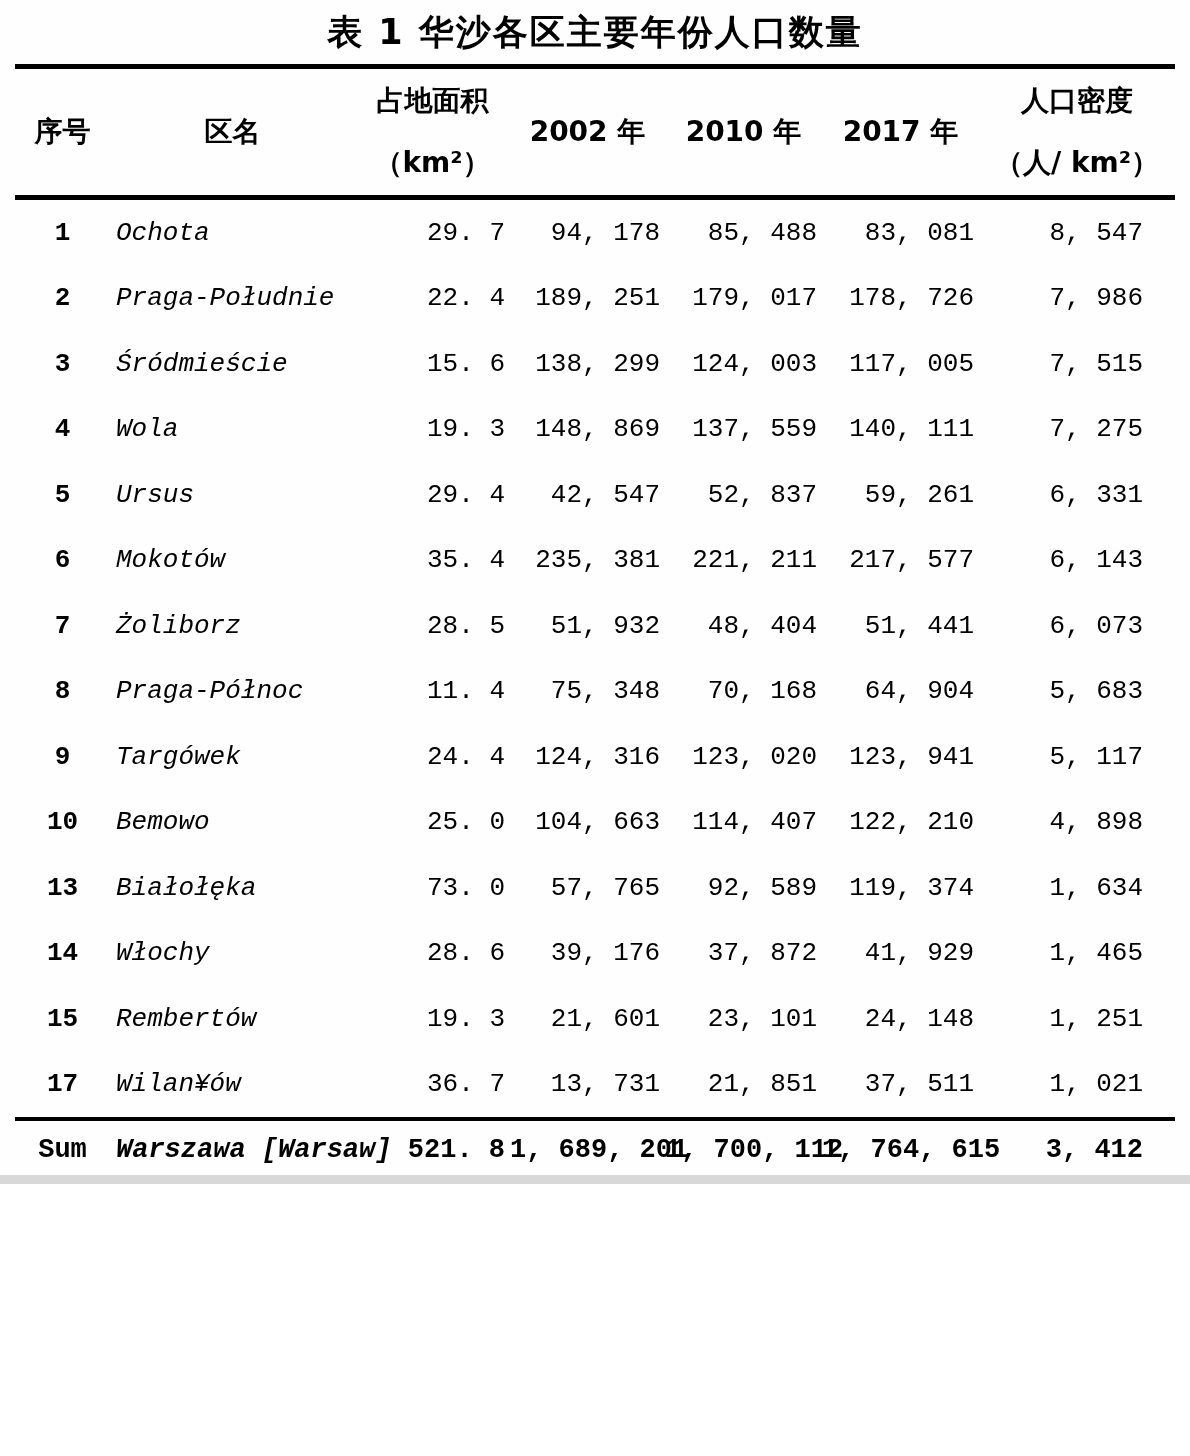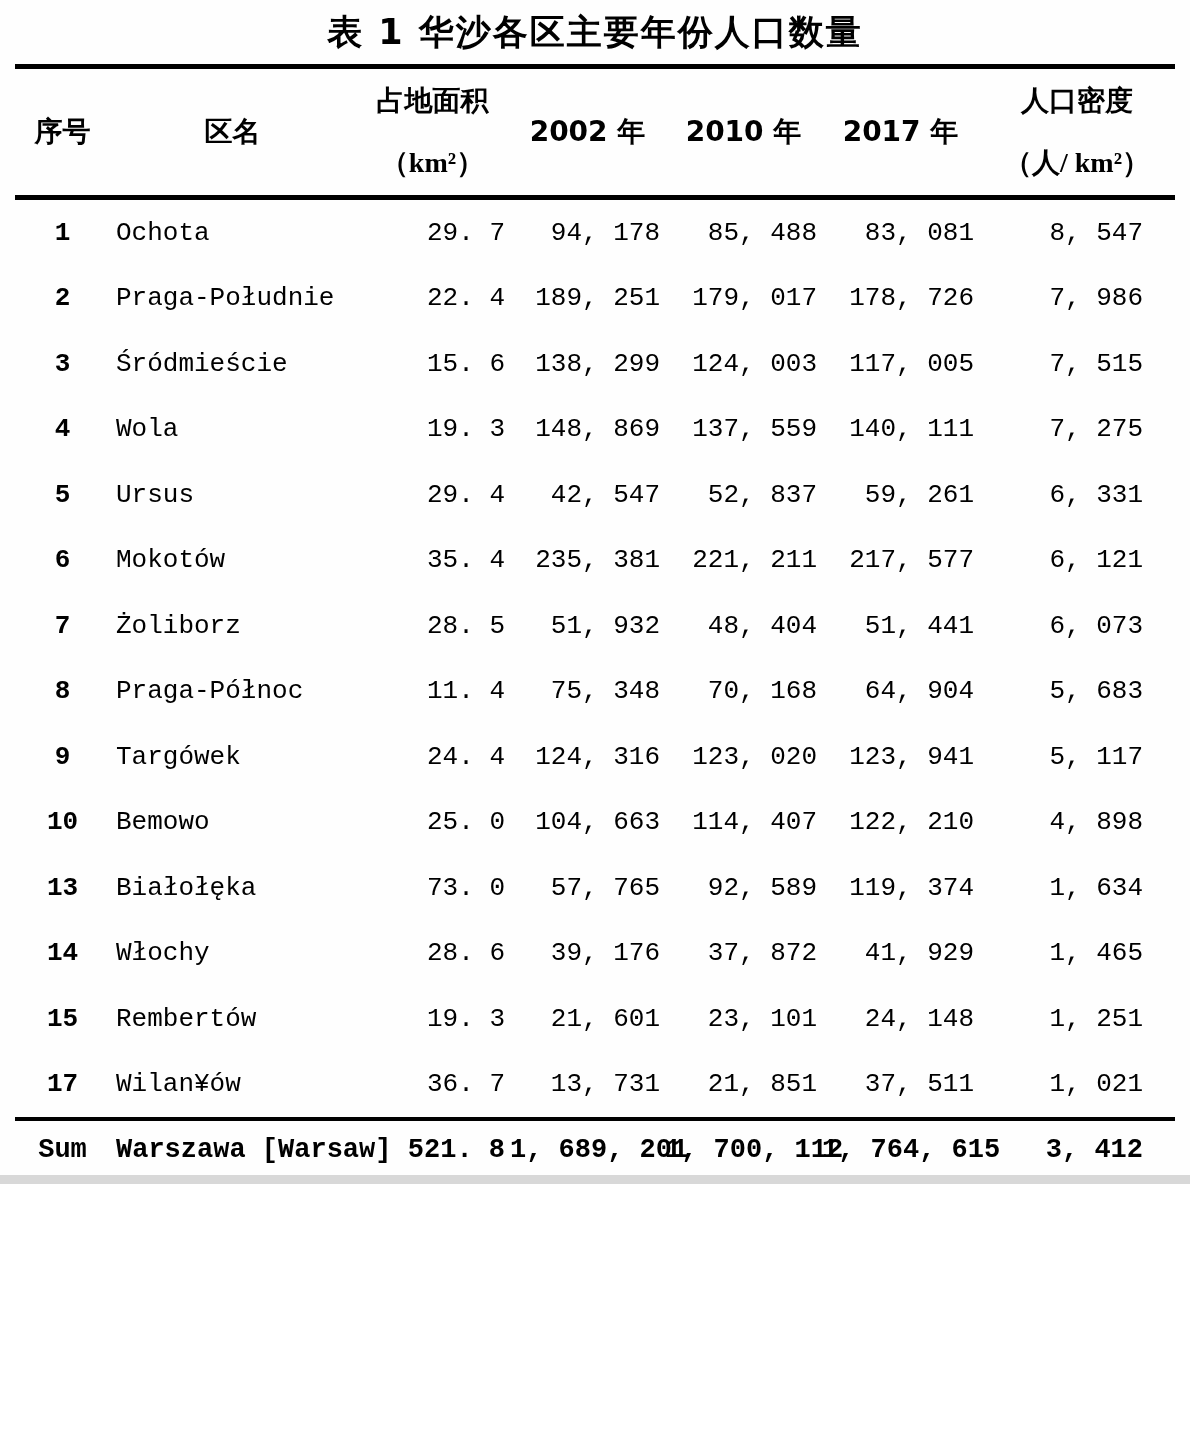--- a/index.html
+++ b/index.html
@@ -27,40 +27,40 @@
     border-top:5px solid #000;
     border-bottom:5px solid #000;
     height:126px;
     font-family:"DejaVu Sans","Liberation Sans",sans-serif;
     font-weight:bold;font-size:28px;
     text-align:center;vertical-align:middle;
     padding:0;
   }
   thead th .two{
     display:flex;flex-direction:column;justify-content:center;
-    gap:26px;line-height:36px;font-family:Liberation Serif, serif;
+    gap:26px;line-height:36px;
   }
   tbody td{
     height:65.5px;
     font-size:26px;
     vertical-align:middle;
     padding:0;
     white-space:nowrap;
   }
   tfoot td{
     border-top:4px solid #000;
     border-bottom:1px solid #84cc16;
     height:58px;
     font-size:27px;font-weight:bold;
     vertical-align:middle;
     padding:0;
     white-space:nowrap;
   }
   .c-idx{text-align:center;font-weight:bold;}
-  .c-name{text-align:left;padding-left:6px;}
+  .c-name{text-align:left;padding-left:6px;font-style:italic;}
   .c-num{text-align:right;padding-right:5px;}
   .c-num.c-last{padding-right:32px;}
   .bottom-strip{
     position:absolute;left:0;bottom:0;
     width:1190px;height:9px;
     background:#d8d8d8;
   }
   .watermark{
     position:absolute;
     left:958px;top:1442px;
@@ -167,21 +167,21 @@
           <td class="c-num">59, 261</td>
           <td class="c-num c-last">6, 331</td>
         </tr>
         <tr>
           <td class="c-idx">6</td>
           <td class="c-name">Mokotów</td>
           <td class="c-num">35. 4</td>
           <td class="c-num">235, 381</td>
           <td class="c-num">221, 211</td>
           <td class="c-num">217, 577</td>
-          <td class="c-num c-last">6, 121</td>
+          <td class="c-num c-last">6, 143</td>
         </tr>
         <tr>
           <td class="c-idx">7</td>
           <td class="c-name">Żoliborz</td>
           <td class="c-num">28. 5</td>
           <td class="c-num">51, 932</td>
           <td class="c-num">48, 404</td>
           <td class="c-num">51, 441</td>
           <td class="c-num c-last">6, 073</td>
         </tr>

